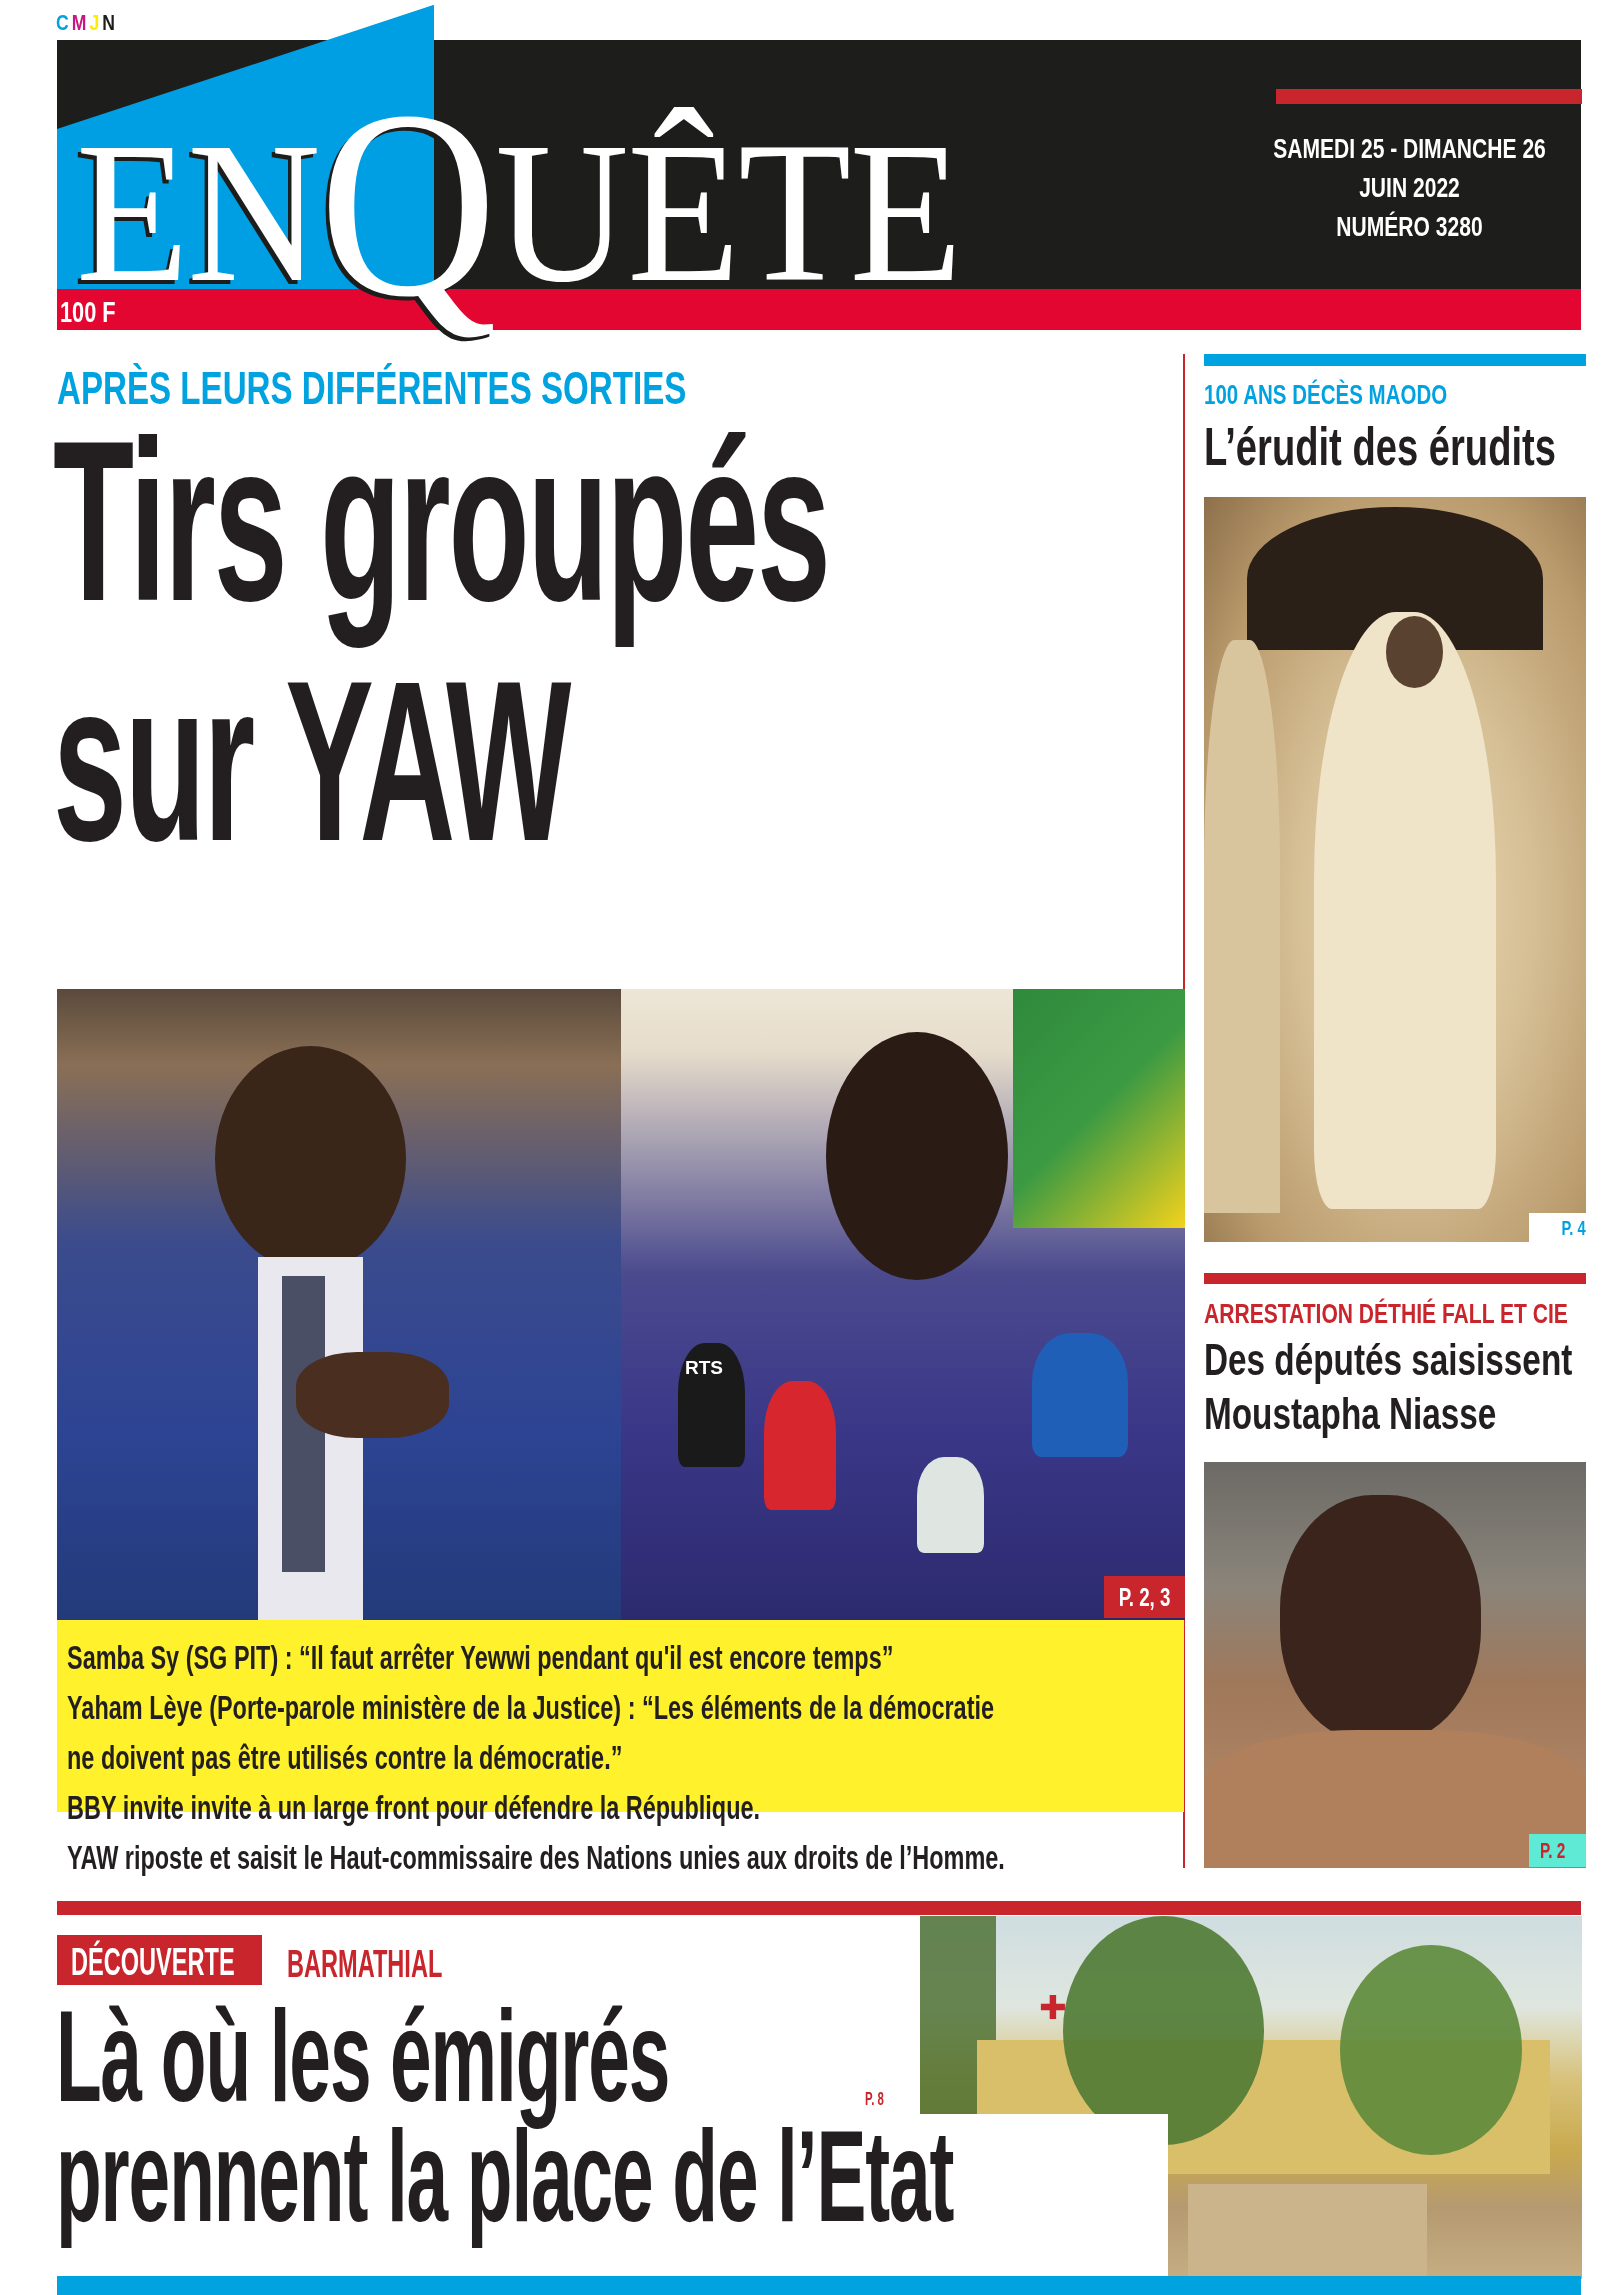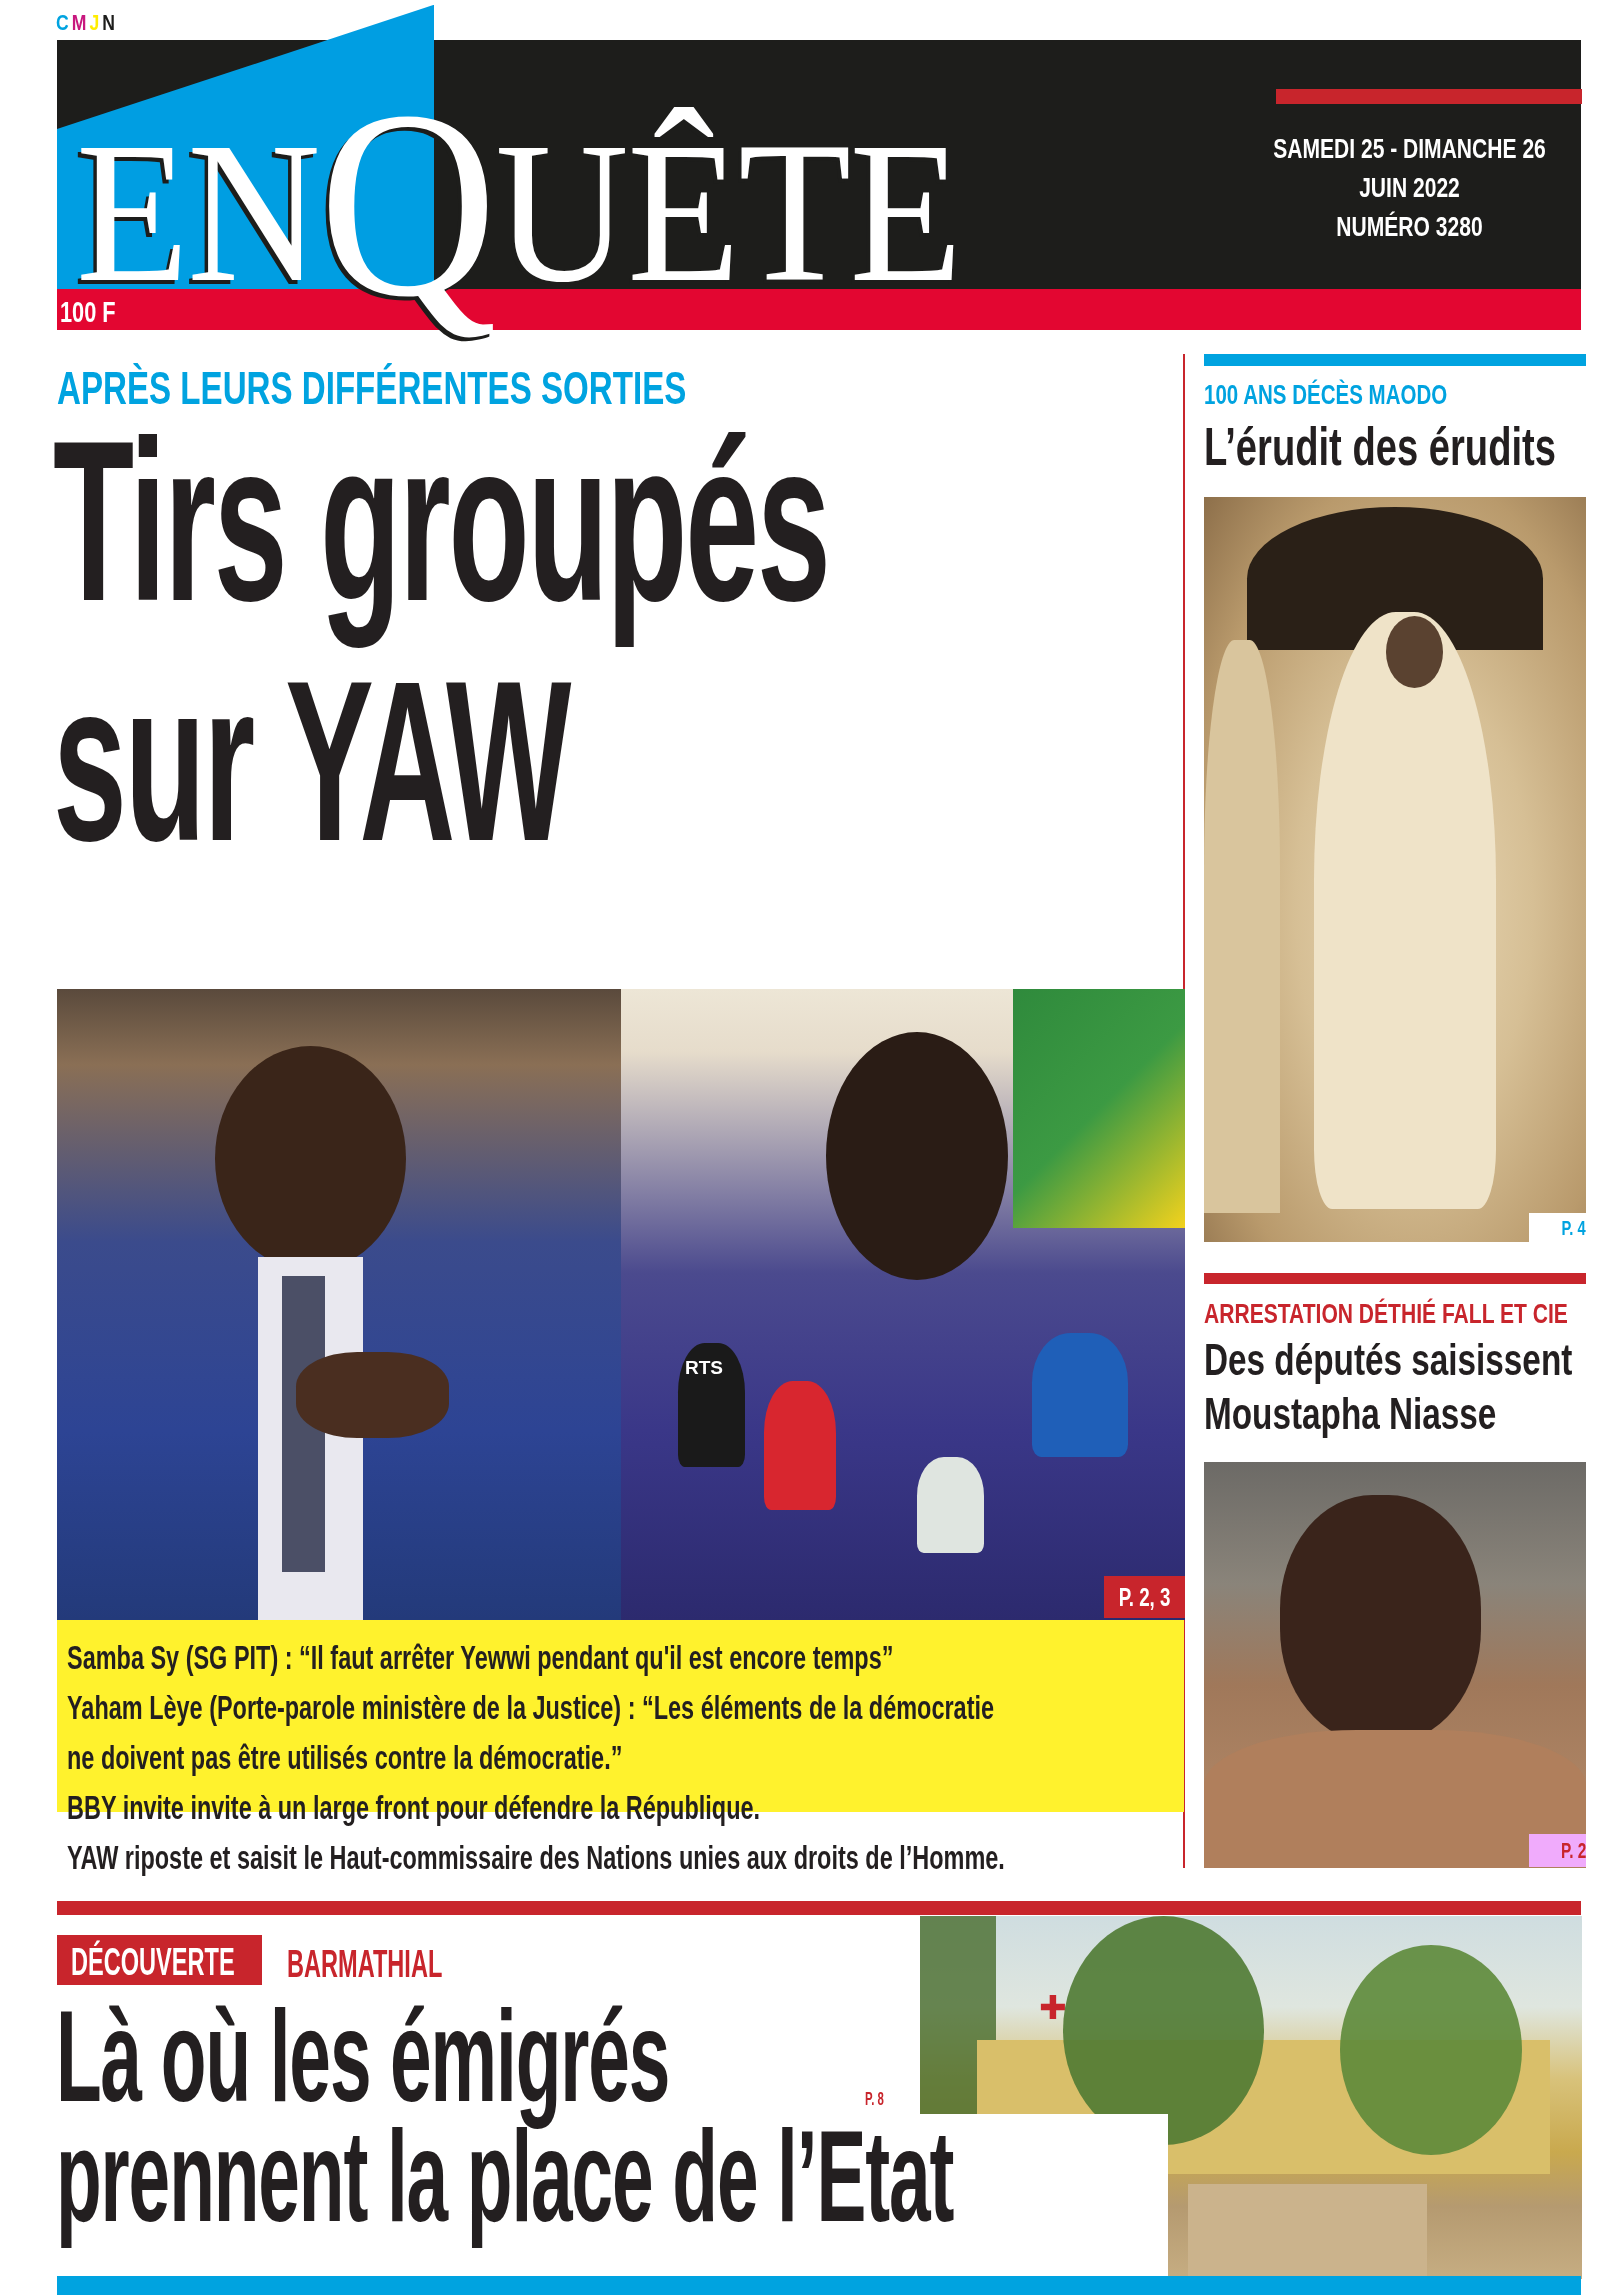--- a/index.html
+++ b/index.html
@@ -50,21 +50,21 @@
   #rc1-figure { position:absolute; left:110px; top:115px; width:182px; height:597px; border-radius:45% 45% 10% 10%; background:#efe3c8; }
   #rc1-pageref { left:1529px; top:1213px; width:57px; height:29px; background:#fff; color:#00a3e0; font-size:21px; font-weight:bold; text-align:right; line-height:29px; }
   #rc1-pageref span { display:inline-block; transform:scaleX(0.7); transform-origin:right center; }
 
   #rc2-redbar { left:1204px; top:1273px; width:382px; height:10.5px; background:#c8252c; }
   #rc2-kicker { left:1204px; top:1299px; color:#c8252c; font-size:27px; font-weight:bold; transform:scaleX(0.78); transform-origin:left top; white-space:nowrap; }
   #rc2-title { left:1204px; top:1333px; color:#231f20; font-size:45px; line-height:54px; font-weight:bold; transform:scaleX(0.74); transform-origin:left top; white-space:nowrap; }
   #rc2-photo { left:1204px; top:1462px; width:382px; height:406px; overflow:hidden;
     background: linear-gradient(180deg,#6c6a66 0%,#8a847a 30%,#a0785a 55%,#b78d6b 100%); }
   #rc2-face { position:absolute; left:76px; top:33px; width:201px; height:248px; border-radius:46%; background:#3a241b; }
-  #rc2-pageref { left:1529px; top:1834px; width:57px; height:33px; background:#f0abfc; color:#c8252c; font-size:22px; font-weight:bold; text-align:right; line-height:33px; }
+  #rc2-pageref { left:1529px; top:1834px; width:57px; height:33px; background:#5eead4; color:#c8252c; font-size:22px; font-weight:bold; text-align:left; line-height:33px; }
   #rc2-pageref span { display:inline-block; transform:scaleX(0.7); transform-origin:right center; }
 
   
   #bottom-redbar { left:57px; top:1901px; width:1524px; height:14.3px; background:#c8252c; }
   #bottom-photo { left:920px; top:1916px; width:662px; height:363px; overflow:hidden;
     background: linear-gradient(180deg,#cfdde0 0%,#dfe6df 25%,#d8c27a 45%,#c9a94e 65%,#b59a70 80%,#c6ad82 100%); }
   #bp-tree1 { position:absolute; left:143px; top:0; width:201px; height:229px; border-radius:50%; background:#4f7a33; opacity:0.9; }
   #bp-tree2 { position:absolute; left:420px; top:29px; width:182px; height:210px; border-radius:50%; background:#5d8a3a; opacity:0.9; }
   #bp-tree3 { position:absolute; left:0; top:0; width:76px; height:248px; background:#476c2c; opacity:0.8; }
   #bp-cross { position:absolute; left:119px; top:72px; color:#c8252c; font-size:33px; font-weight:bold; }

